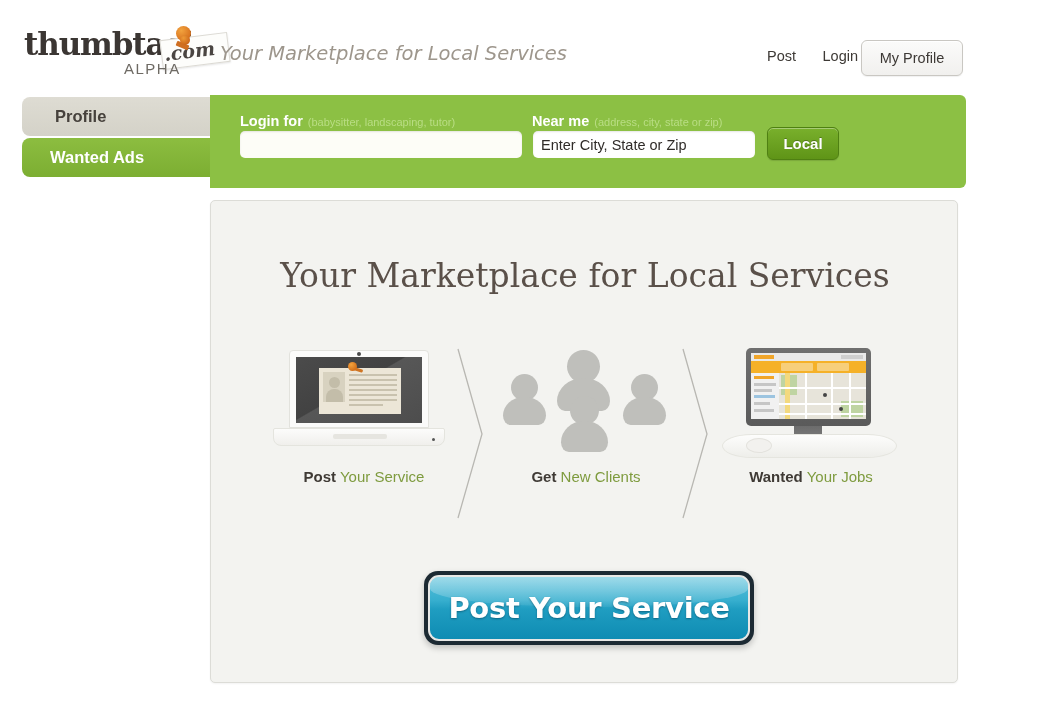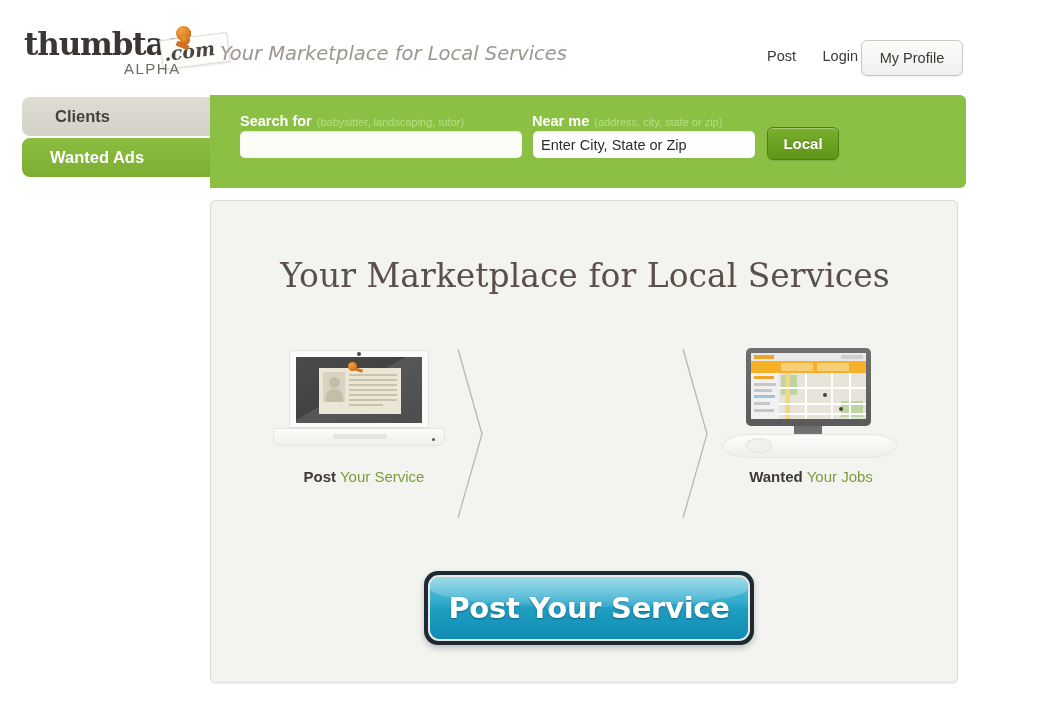--- a/index.html
+++ b/index.html
@@ -363,29 +363,29 @@
       <div class="topnav-link" id="nav-post">Post</div>
       <div class="topnav-link" id="nav-login">Login</div>
       <div class="topnav-link" id="nav-help">Help</div>
       <div id="btn-profile">
         <span>My Profile</span>
       </div>
     </div>
   </div>
 
   <div class="side-tab" id="tab-services">
-    <span>Clients</span>
+    <span>Profile</span>
   </div>
   <div class="side-tab" id="tab-wanted">
     <span>Wanted Ads</span>
   </div>
 
   <div id="searchbar">
     <div class="sb-label" id="lbl-search">
-      <span>Search for</span><span class="sb-hint">(babysitter, landscaping, tutor)</span>
+      <span>Login for</span><span class="sb-hint">(babysitter, landscaping, tutor)</span>
     </div>
     <input id="input-search" type="text" value="" style="">
 
     <div class="sb-label" id="lbl-near">
       <span>Near me</span><span class="sb-hint">(address, city, state or zip)</span>
     </div>
     <input id="input-near" type="text" value="Enter City, State or Zip" style="">
 
     <div id="btn-find">
       <span>Local</span>
@@ -417,20 +417,48 @@
         <div class="lt-base"></div>
         <div class="lt-pad"></div>
         <div class="lt-dot"></div>
       </div>
       <div class="step-cap">
         <span class="cap-strong">Post</span>
         <span class="cap-light">Your Service</span>
       </div>
     </div>
 
+    <div class="step" id="step-2">
+      <div class="step-art">
+
+        <div class="person" style="left:76px;top:4px;">
+          <div class="p-head" style="left:10px;top:0;width:33px;height:33px;"></div>
+          <div class="p-body" style="left:0;top:28px;width:53px;height:33px;"></div>
+        </div>
+
+        <div class="person" style="left:22px;top:28px;">
+          <div class="p-head" style="left:8px;top:0;width:27px;height:27px;"></div>
+          <div class="p-body" style="left:0;top:23px;width:43px;height:28px;"></div>
+        </div>
+
+        <div class="person" style="left:142px;top:28px;">
+          <div class="p-head" style="left:8px;top:0;width:27px;height:27px;"></div>
+          <div class="p-body" style="left:0;top:23px;width:43px;height:28px;"></div>
+        </div>
+
+        <div class="person" style="left:80px;top:50px;">
+          <div class="p-head" style="left:9px;top:0;width:29px;height:29px;"></div>
+          <div class="p-body" style="left:0;top:25px;width:47px;height:31px;"></div>
+        </div>
+      </div>
+      <div class="step-cap">
+        <span class="cap-strong">Get</span>
+        <span class="cap-light">New Clients</span>
+      </div>
+    </div>
 
     <div class="step" id="step-3">
       <div class="step-art">
         <div class="mn-neck"></div>
         <div class="mn-bezel"></div>
         <div class="mn-screen">
           <div class="mn-topbar"></div>
           <div class="mn-logo"></div>
           <div class="mn-dots"></div>
           <div class="mn-tabbar"></div>

